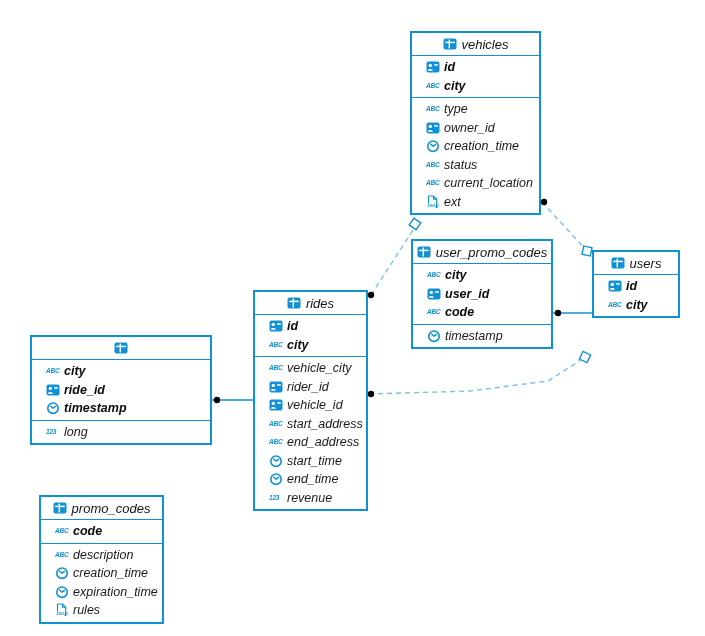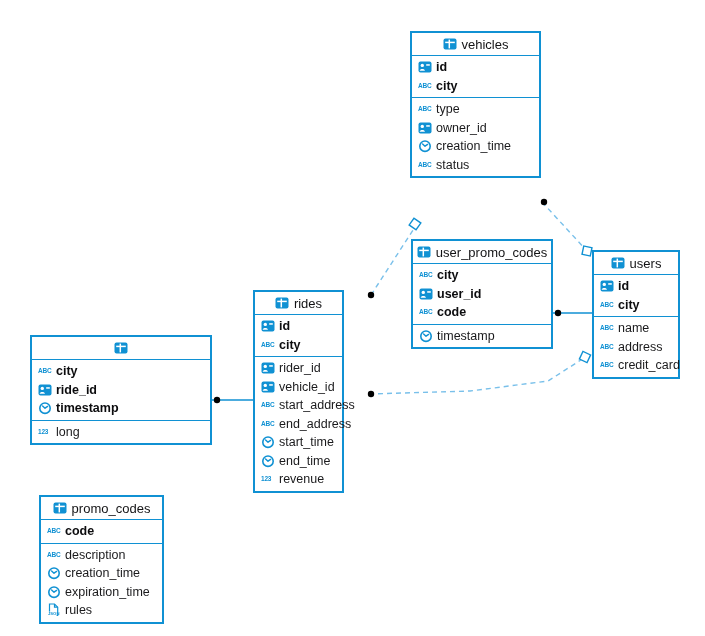--- a/index.html
+++ b/index.html
@@ -9,42 +9,42 @@
   }
   .tbl{
     position:absolute;background:#ffffff;border:2px solid #1091d3;
     box-sizing:border-box;z-index:2;
   }
   .tbl-header{
     display:flex;align-items:center;justify-content:center;gap:5px;
     height:22px;border-bottom:1.5px solid #1091d3;
     font-size:13px;color:#131315;white-space:nowrap;
   }
-  .sec{padding:2px 0;}
+  .sec{padding:2px 8px;}
   .sec.cols{border-top:1.5px solid #1091d3;}
   .row{
     display:flex;align-items:center;height:18.5px;padding:0 6px;
     font-size:12.5px;color:#1a1a1c;white-space:nowrap;
   }
   .row.pk{font-weight:700;color:#0c0c0e;}
   .type-icon{
     display:inline-flex;align-items:center;justify-content:flex-start;
     width:18px;min-width:18px;height:14px;
   }
   .txt-glyph{
     font-size:6.5px;font-weight:700;color:#1091d3;letter-spacing:-0.2px;
     line-height:1;font-family:"Liberation Sans",sans-serif;
   }
   .hdr-icon{display:inline-flex;align-items:center;}
   svg.wires{position:absolute;left:0;top:0;z-index:3;}
 </style>
 </head>
 <body>
 
-<div class="canvas" id="canvas" style="width: 705px; height: 636px;">
+<div class="canvas" id="canvas" style="width: 705px; height: 636px; font-style: italic;">
     <div class="tbl" style="left: 410px; top: 31px; width: 131px;">
       <div class="tbl-header">
         <span class="hdr-icon">
           <svg width="14" height="12" viewBox="0 0 14 12">
             <rect x="0.5" y="0.5" width="13" height="11" rx="2" fill="#1091d3"></rect>
             <line x1="2.2" y1="4.4" x2="11.8" y2="4.4" stroke="#fff" stroke-width="1.5"></line>
             <line x1="6.3" y1="1.6" x2="6.3" y2="10.4" stroke="#fff" stroke-width="1.5"></line>
           </svg>
         </span>
         <span>vehicles</span>
@@ -94,20 +94,37 @@
             </svg>
           </span>
           <span>creation_time</span>
         </div>
         <div class="row">
           <span class="type-icon">
             <span class="txt-glyph">ABC</span>
           </span>
           <span>status</span>
         </div>
+        <div class="row">
+          <span class="type-icon">
+            <span class="txt-glyph">ABC</span>
+          </span>
+          <span>current_location</span>
+        </div>
+        <div class="row">
+          <span class="type-icon">
+            <svg width="13" height="14" viewBox="0 0 13 14">
+              <path d="M2.5 1 h5 l3.2 3.2 v8.3 h-8.2 Z" fill="#fff" stroke="#1091d3" stroke-width="1.2"></path>
+              <path d="M7.5 1 v3.2 h3.2" fill="none" stroke="#1091d3" stroke-width="1.2"></path>
+              <rect x="0.6" y="8.6" width="9" height="4.6" fill="#fff"></rect>
+              <text x="1" y="12.4" font-size="4.2" font-weight="bold" fill="#1091d3" font-family="Liberation Sans,sans-serif">JSON</text>
+            </svg>
+          </span>
+          <span>ext</span>
+        </div>
       </div>
     </div>
     <div class="tbl" style="left: 411px; top: 239px; width: 142px;">
       <div class="tbl-header">
         <span class="hdr-icon">
           <svg width="14" height="12" viewBox="0 0 14 12">
             <rect x="0.5" y="0.5" width="13" height="11" rx="2" fill="#1091d3"></rect>
             <line x1="2.2" y1="4.4" x2="11.8" y2="4.4" stroke="#fff" stroke-width="1.5"></line>
             <line x1="6.3" y1="1.6" x2="6.3" y2="10.4" stroke="#fff" stroke-width="1.5"></line>
           </svg>
@@ -174,72 +191,58 @@
           </span>
           <span>id</span>
         </div>
         <div class="row pk">
           <span class="type-icon">
             <span class="txt-glyph">ABC</span>
           </span>
           <span>city</span>
         </div>
       </div>
+    </div>
+    <div class="tbl" style="left: 253px; top: 290px; width: 115px;">
+      <div class="tbl-header">
+        <span class="hdr-icon">
+          <svg width="14" height="12" viewBox="0 0 14 12">
+            <rect x="0.5" y="0.5" width="13" height="11" rx="2" fill="#1091d3"></rect>
+            <line x1="2.2" y1="4.4" x2="11.8" y2="4.4" stroke="#fff" stroke-width="1.5"></line>
+            <line x1="6.3" y1="1.6" x2="6.3" y2="10.4" stroke="#fff" stroke-width="1.5"></line>
+          </svg>
+        </span>
+        <span>rides</span>
+      </div>
+      <div class="sec pks">
+        <div class="row pk">
+          <span class="type-icon">
+            <svg width="14" height="12" viewBox="0 0 14 12">
+              <rect x="0.5" y="0.5" width="13" height="11" rx="2" fill="#1091d3"></rect>
+              <circle cx="4.3" cy="4.4" r="1.7" fill="#fff"></circle>
+              <path d="M1.7 9.8 C1.7 7.4 6.9 7.4 6.9 9.8 Z" fill="#fff"></path>
+              <rect x="8.2" y="3.2" width="3.6" height="1.5" fill="#fff"></rect>
+            </svg>
+          </span>
+          <span>id</span>
+        </div>
+        <div class="row pk">
+          <span class="type-icon">
+            <span class="txt-glyph">ABC</span>
+          </span>
+          <span>city</span>
+        </div>
+      </div>
       <div class="sec cols">
         <div class="row">
           <span class="type-icon">
             <span class="txt-glyph">ABC</span>
           </span>
-          <span>name</span>
-        </div>
-        <div class="row">
-          <span class="type-icon">
-            <span class="txt-glyph">ABC</span>
-          </span>
-          <span>address</span>
-        </div>
-        <div class="row">
-          <span class="type-icon">
-            <span class="txt-glyph">ABC</span>
-          </span>
-          <span>credit_card</span>
-        </div>
-      </div>
-    </div>
-    <div class="tbl" style="left: 253px; top: 290px; width: 91px;">
-      <div class="tbl-header">
-        <span class="hdr-icon">
-          <svg width="14" height="12" viewBox="0 0 14 12">
-            <rect x="0.5" y="0.5" width="13" height="11" rx="2" fill="#1091d3"></rect>
-            <line x1="2.2" y1="4.4" x2="11.8" y2="4.4" stroke="#fff" stroke-width="1.5"></line>
-            <line x1="6.3" y1="1.6" x2="6.3" y2="10.4" stroke="#fff" stroke-width="1.5"></line>
-          </svg>
-        </span>
-        <span>rides</span>
-      </div>
-      <div class="sec pks">
-        <div class="row pk">
-          <span class="type-icon">
-            <svg width="14" height="12" viewBox="0 0 14 12">
-              <rect x="0.5" y="0.5" width="13" height="11" rx="2" fill="#1091d3"></rect>
-              <circle cx="4.3" cy="4.4" r="1.7" fill="#fff"></circle>
-              <path d="M1.7 9.8 C1.7 7.4 6.9 7.4 6.9 9.8 Z" fill="#fff"></path>
-              <rect x="8.2" y="3.2" width="3.6" height="1.5" fill="#fff"></rect>
-            </svg>
-          </span>
-          <span>id</span>
-        </div>
-        <div class="row pk">
-          <span class="type-icon">
-            <span class="txt-glyph">ABC</span>
-          </span>
-          <span>city</span>
-        </div>
-      </div>
-      <div class="sec cols">
+          <span>vehicle_city</span>
+        </div>
         <div class="row">
           <span class="type-icon">
             <svg width="14" height="12" viewBox="0 0 14 12">
               <rect x="0.5" y="0.5" width="13" height="11" rx="2" fill="#1091d3"></rect>
               <circle cx="4.3" cy="4.4" r="1.7" fill="#fff"></circle>
               <path d="M1.7 9.8 C1.7 7.4 6.9 7.4 6.9 9.8 Z" fill="#fff"></path>
               <rect x="8.2" y="3.2" width="3.6" height="1.5" fill="#fff"></rect>
             </svg>
           </span>
           <span>rider_id</span>

